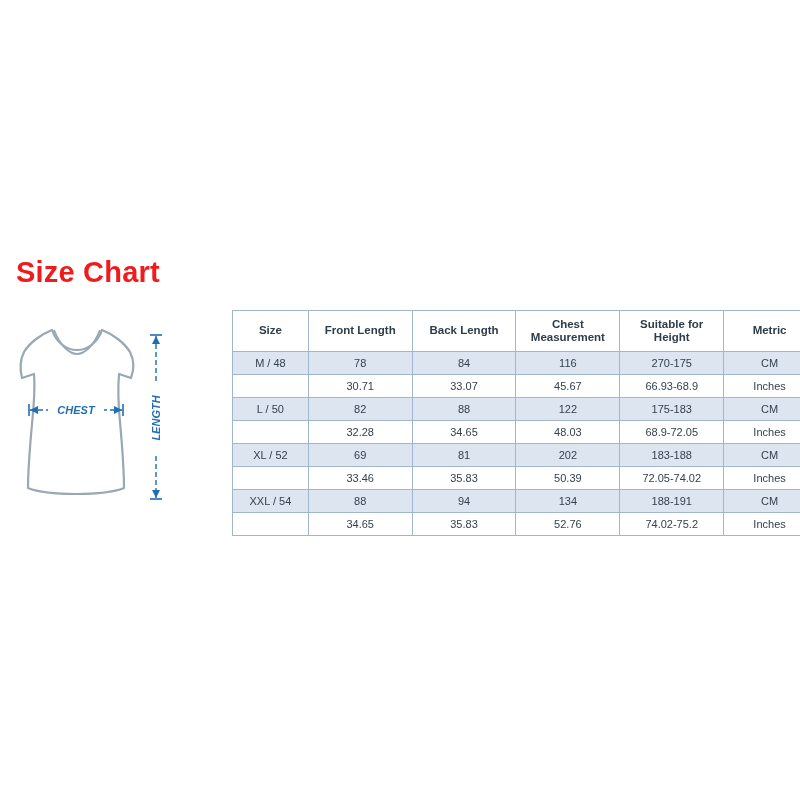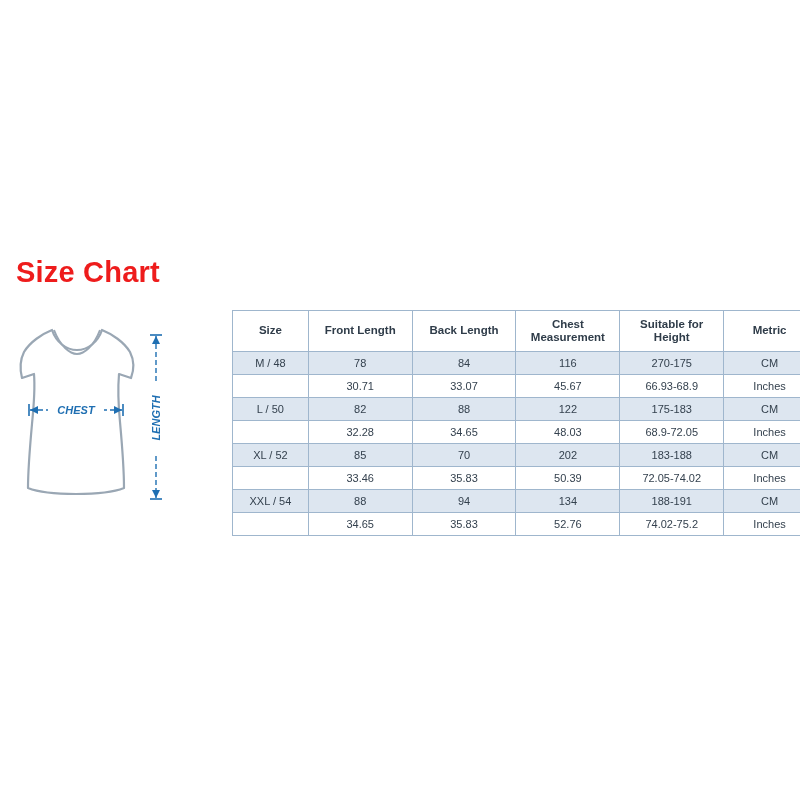--- a/index.html
+++ b/index.html
@@ -209,22 +209,22 @@
         <tr class="in-row">
           <td class="size-cell"></td>
           <td>32.28</td>
           <td>34.65</td>
           <td>48.03</td>
           <td>68.9-72.05</td>
           <td>Inches</td>
         </tr>
         <tr class="cm-row">
           <td class="size-cell">XL / 52</td>
-          <td>85</td>
-          <td>70</td>
+          <td>69</td>
+          <td>81</td>
           <td>202</td>
           <td>183-188</td>
           <td>CM</td>
         </tr>
         <tr class="in-row">
           <td class="size-cell"></td>
           <td>33.46</td>
           <td>35.83</td>
           <td>50.39</td>
           <td>72.05-74.02</td>

